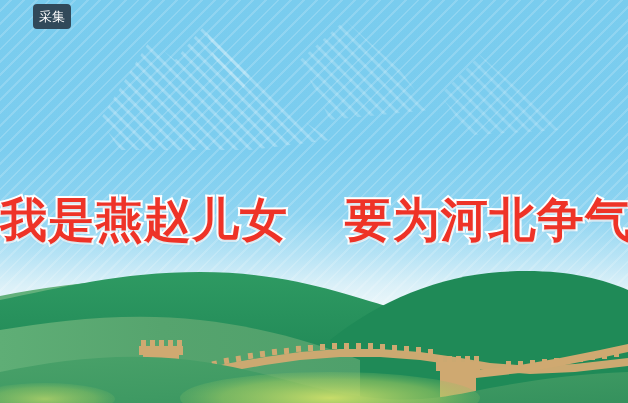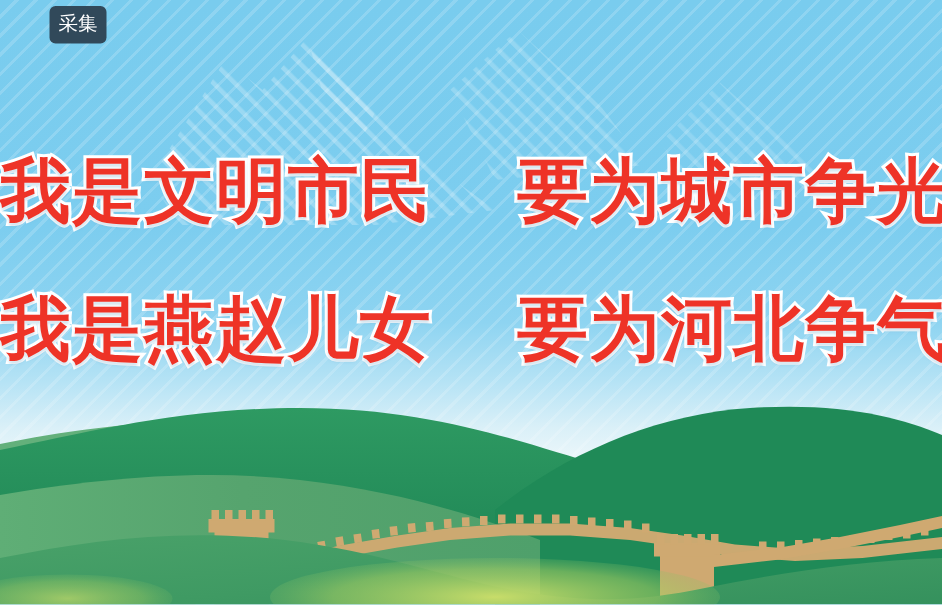--- a/index.html
+++ b/index.html
@@ -237,25 +237,20 @@
     </g>
 
     <path d="M0,372 C60,360 120,352 190,360 C255,368 300,386 345,394
              C400,403 430,400 470,392 C520,382 570,374 628,372
              L628,403 L0,403 Z" fill="url(#gFront)"></path>
 
     <ellipse cx="330" cy="398" rx="150" ry="26" fill="url(#gGlow)"></ellipse>
     <ellipse cx="45" cy="399" rx="70" ry="16" fill="url(#gGlow)" opacity="0.7"></ellipse>
   </svg>
 
-  <div class="headline" id="line1">
-    <span class="seg">我是文明市民</span>
-    <span class="gap"></span>
-    <span class="seg">要为城市争光</span>
-  </div>
 
   <div class="headline" id="line2">
     <span class="seg">我是燕赵儿女</span>
     <span class="gap"></span>
     <span class="seg">要为河北争气</span>
   </div>
 
   <div class="capture-btn">采集</div>
 
 </div>

